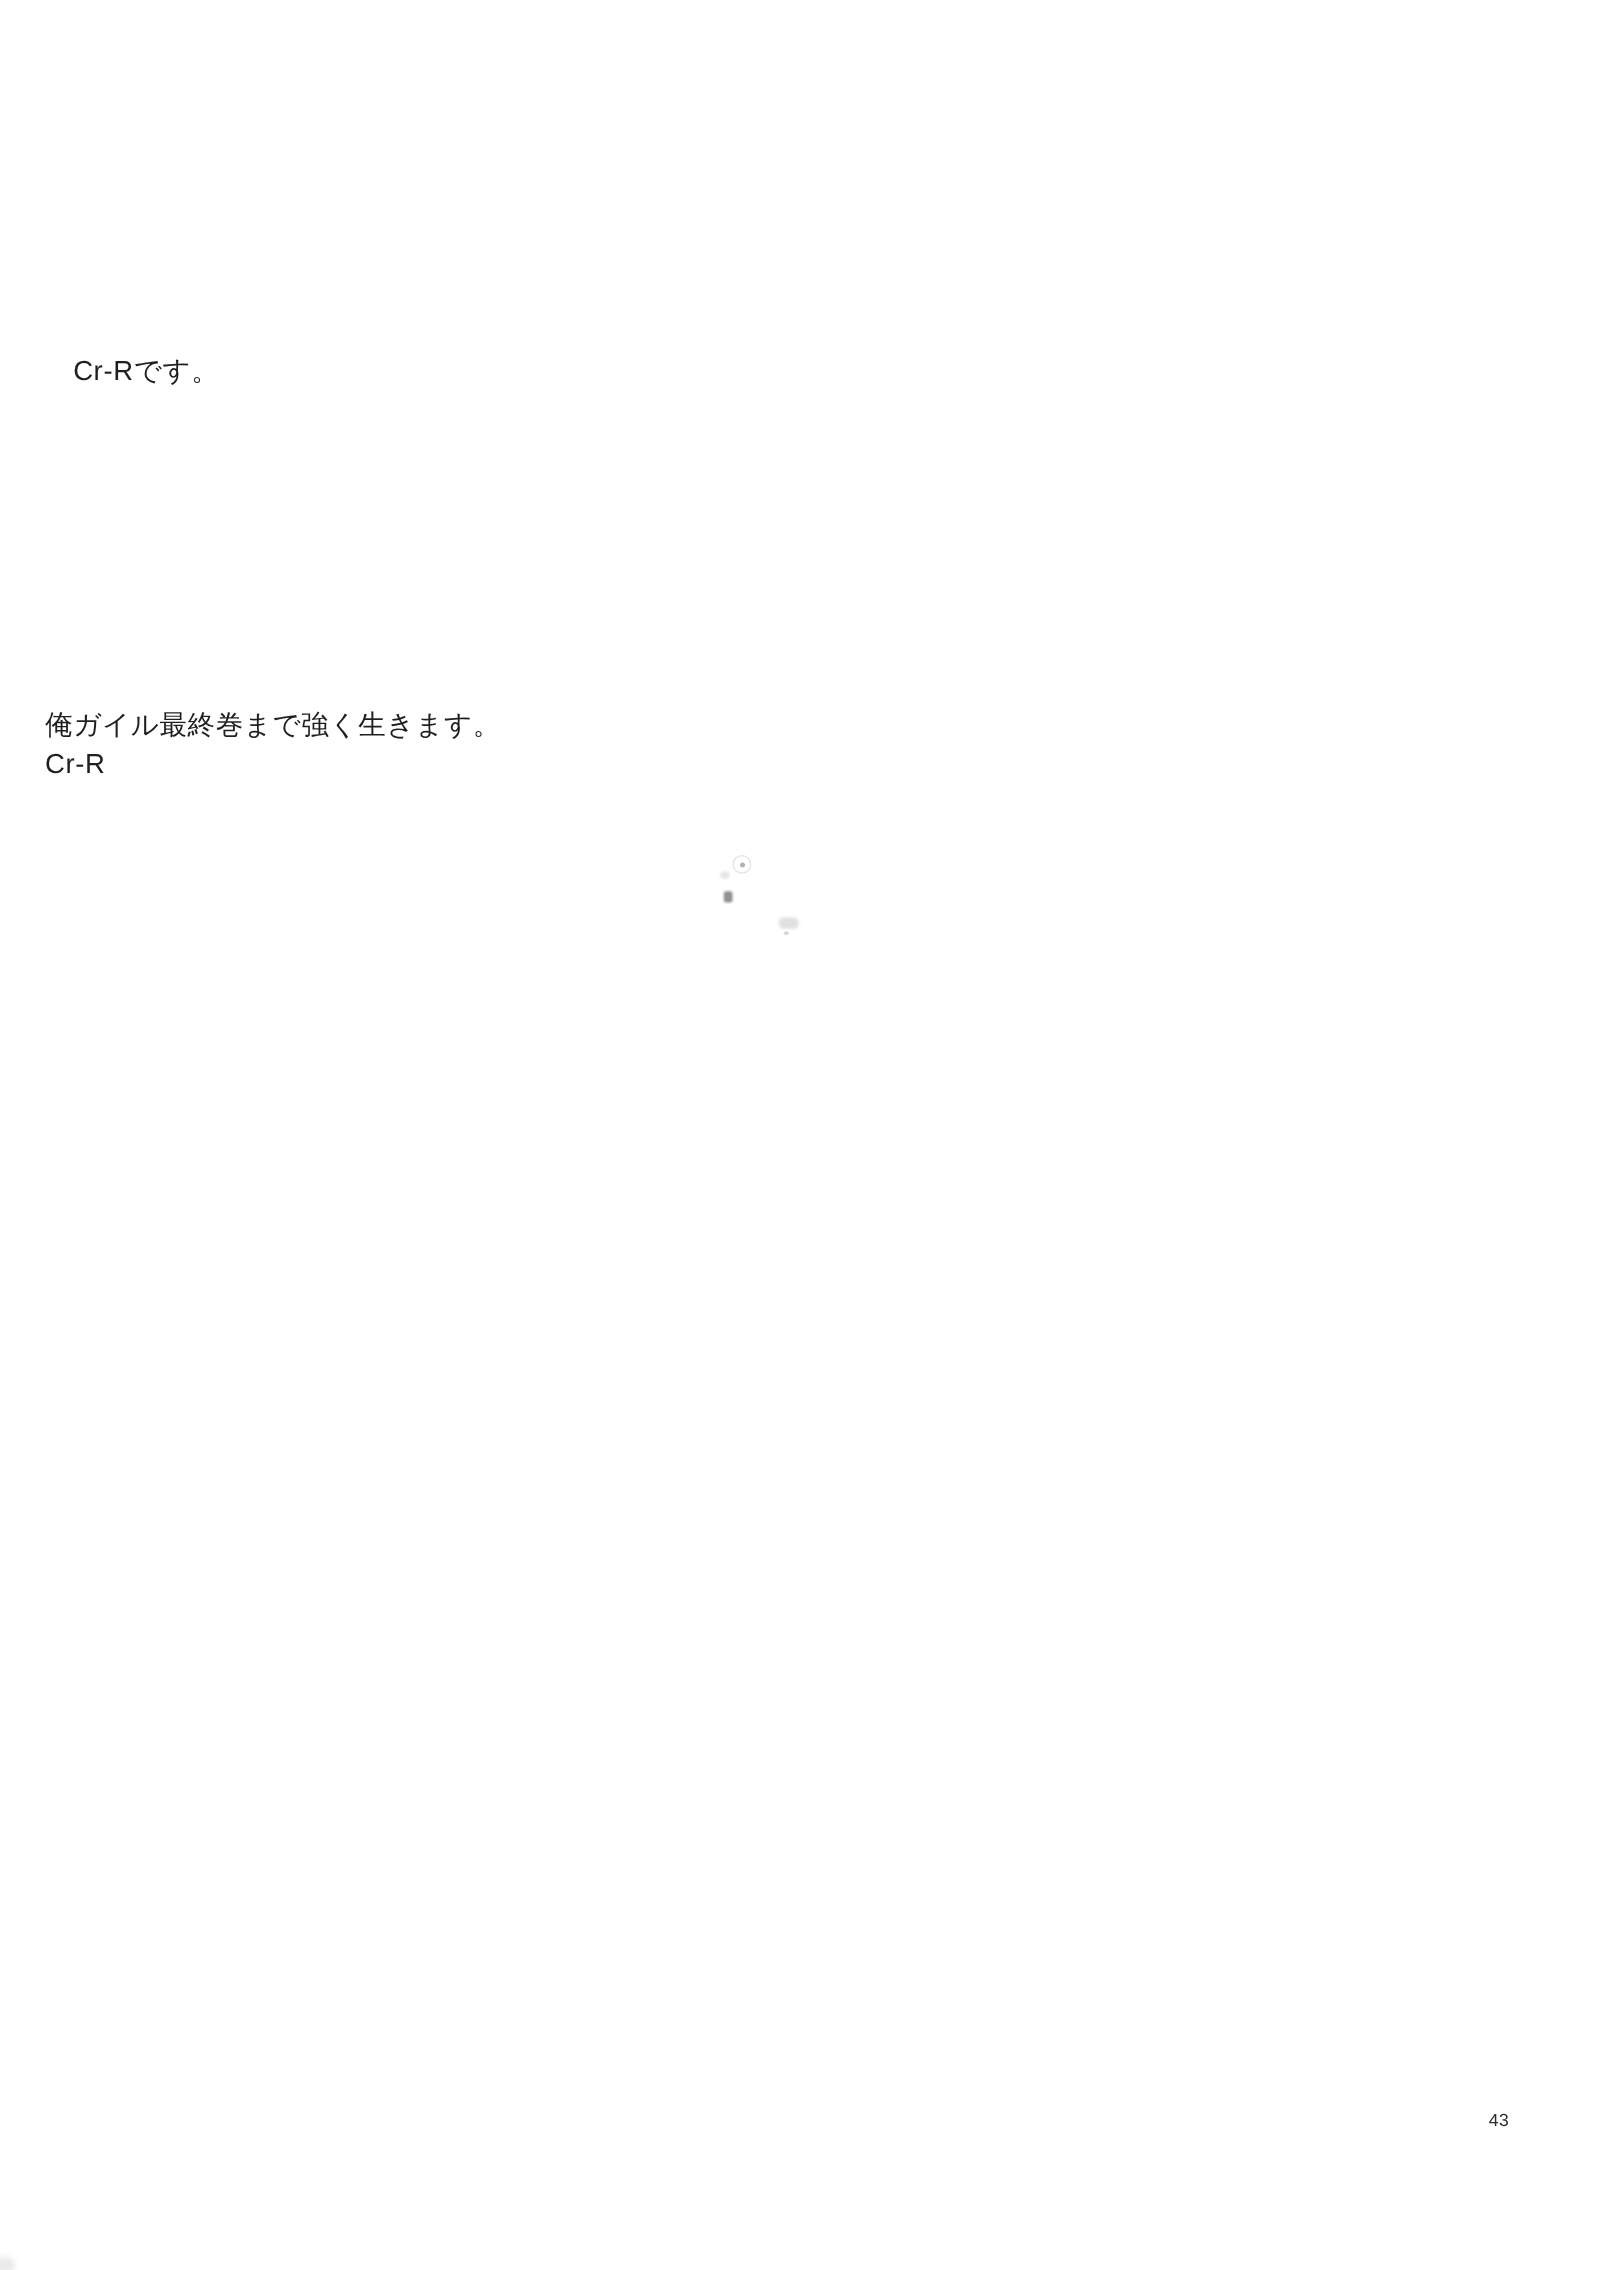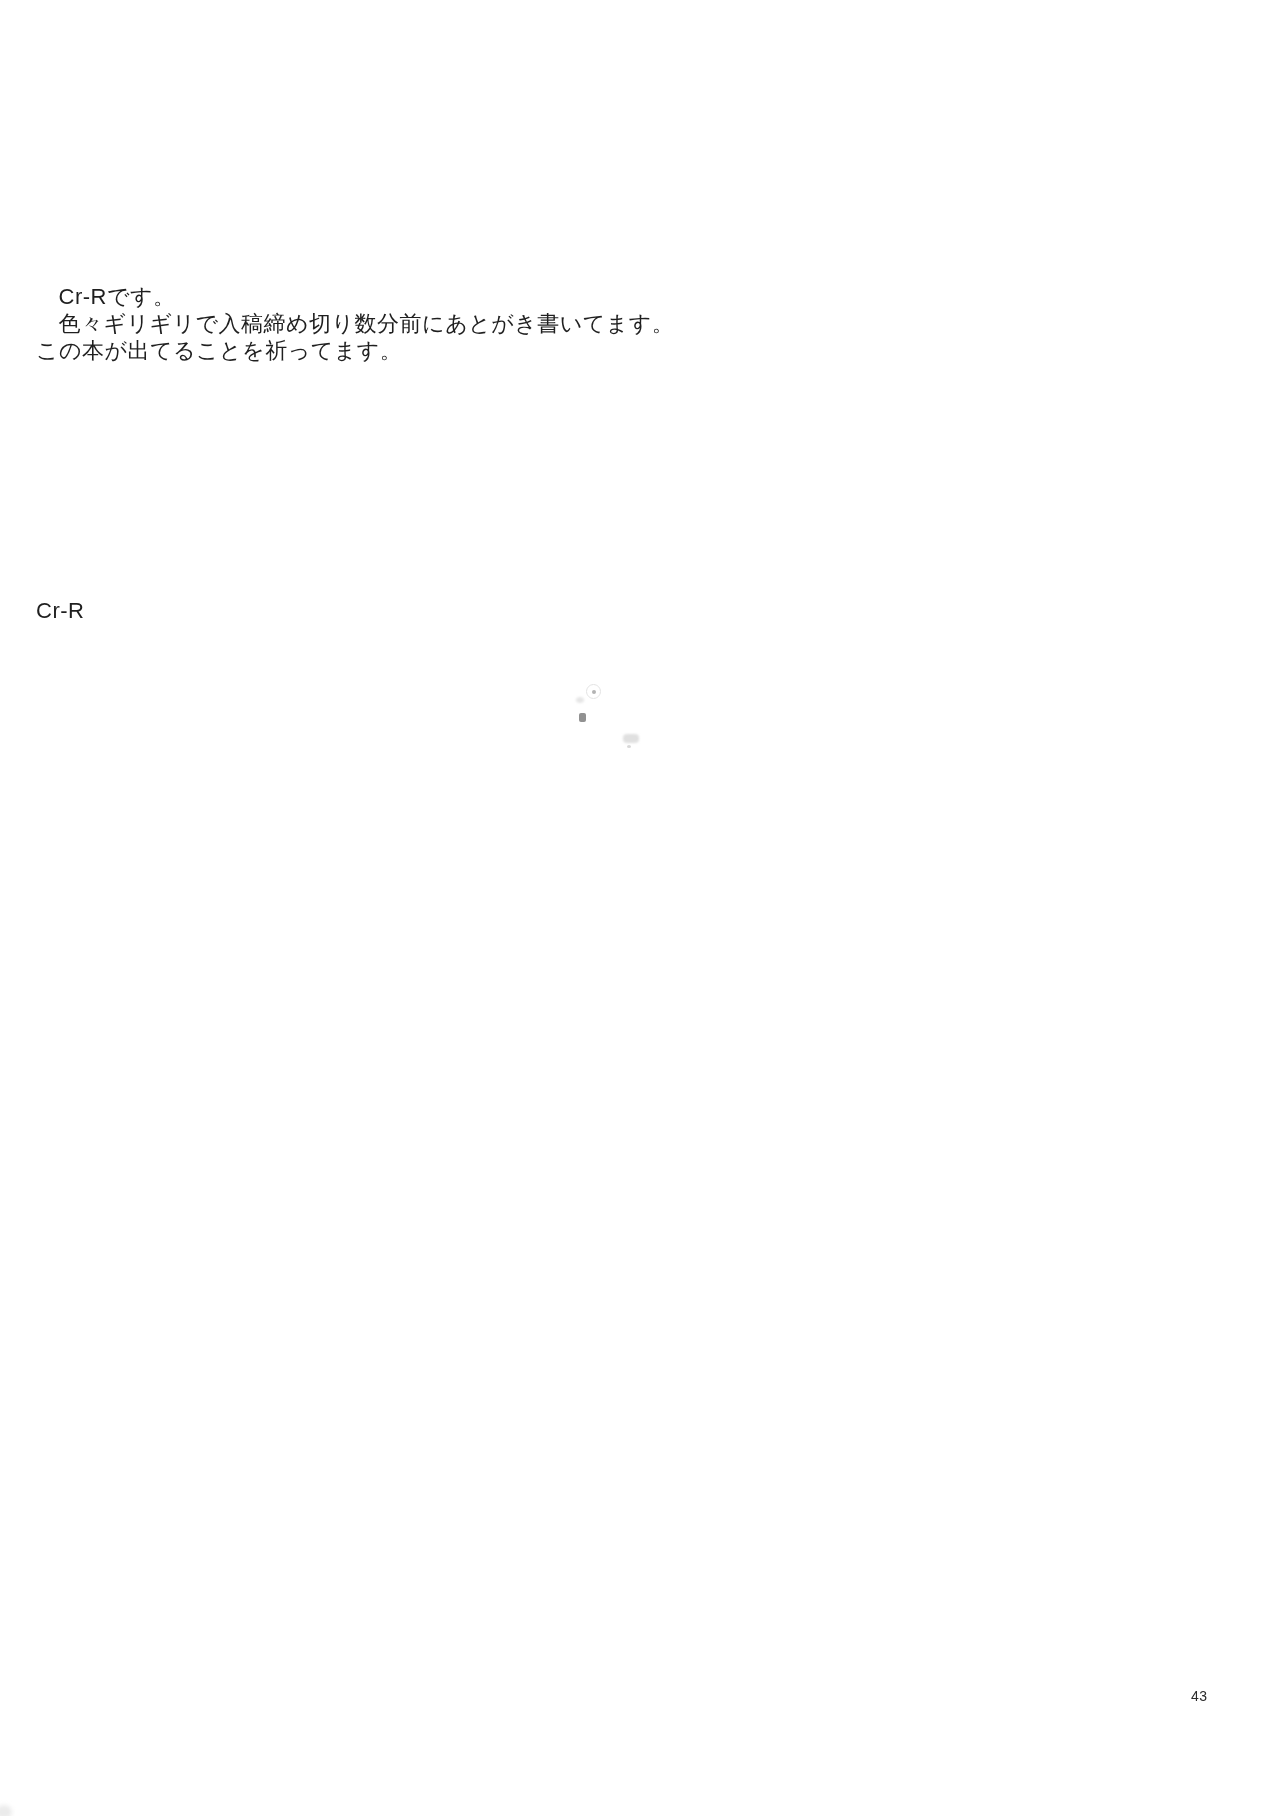--- a/index.html
+++ b/index.html
@@ -90,24 +90,23 @@
   }
 </style>
 </head>
 <body>
 
 <div class="page">
 
 
   <p class="para para-greeting">　Cr-Rです。</p>
 
-  <p class="para para-intro">　色々ギリギリで入稿締め切り数分前にあとがき書いてます。
-この本が出てることを祈ってます。</p>
 
 
+  <p class="para para-closing">俺ガイル最終巻まで強く生きます。</p>
 
   <p class="para para-signature">Cr-R</p>
 
   <div class="artifact artifact-ring"></div>
   <div class="artifact artifact-ring-dot"></div>
   <div class="artifact artifact-faint-pair"></div>
   <div class="artifact artifact-speck"></div>
   <div class="artifact artifact-smudge"></div>
   <div class="artifact artifact-smudge-dot"></div>
   <div class="artifact artifact-corner"></div>

